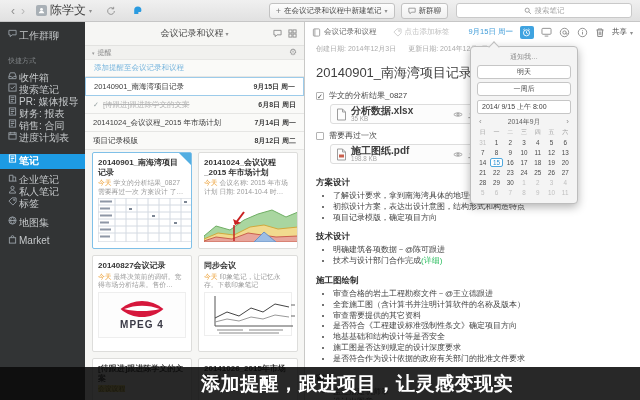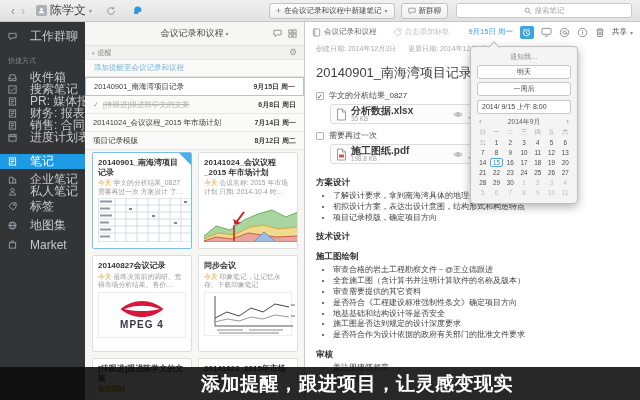--- a/index.html
+++ b/index.html
@@ -21,25 +21,25 @@
   .elephant{margin-left:16px;color:#2b9be0;}
   .tb-spacer{flex:1;}
   .tb-btn{display:flex;align-items:center;gap:3px;background:linear-gradient(#fdfdfd,#efefef);
     border:1px solid #c2c2c2;border-radius:3px;height:14px;padding:0 6px;font-size:7.5px;color:#4a4a4a;margin-left:6px;white-space:nowrap;}
   .plus{color:#7c7c7c;font-size:9px;}
   .search{display:flex;align-items:center;gap:3px;background:#fff;border:1px solid #c9c9c9;border-radius:3px;
     height:13px;width:174px;margin-left:8px;justify-content:center;color:#a7a7a7;font-size:7.5px;}
 
   
   .sidebar{position:absolute;top:22px;left:0;width:85px;bottom:0;background:#323435;box-sizing:border-box;padding-top:7px;z-index:1;}
-  .sb-item{display:flex;align-items:center;gap:13px;height:12px;padding-left:8px;font-size:12px;color:#c6c9cb;white-space:nowrap;}
+  .sb-item{display:flex;align-items:flex-start;gap:2px;height:12px;padding-left:8px;font-size:10px;color:#c6c9cb;white-space:nowrap;}
   .sb-item .ic{display:flex;color:#9aa2a8;flex:0 0 auto;}
   .sb-item.chat{height:14px;}
   .sb-head{font-size:7px;color:#84888b;padding-left:8px;margin:13px 0 5px;}
-  .sb-item.active{background:#1d9be4;color:#fff;height:15px;margin:11px 0 4px;}
+  .sb-item.active{background:#1d9be4;color:#fff;height:15px;margin:11px 0 4px;font-weight:bold;}
   .sb-item.active .ic{color:#fff;}
   .sb-item.lg{height:19px;}
 
   
   .notelist{position:absolute;top:22px;left:85px;width:220px;bottom:0;background:#f6f6f4;
     border-right:1px solid #c9c9c7;box-sizing:border-box;z-index:1;}
   .nl-header{height:23px;display:flex;align-items:center;justify-content:center;position:relative;border-bottom:1px solid #e2e2e0;}
   .nl-title{font-size:9px;color:#4a4a4a;}
   .nl-title .caret{margin-left:2px;}
   .nl-hicons{position:absolute;right:7px;display:flex;gap:6px;color:#8b8b8b;}
@@ -536,20 +536,24 @@
     </div>
 
     <div class="sections">
         <div class="sec-h">方案设计</div>
         <ul class="sec-ul">
           <li>了解设计要求，拿到南海湾具体的地理分析</li>
           <li>初拟设计方案，表达出设计意图，结构形式和构造特点</li>
           <li>项目记录模版，确定项目方向</li>
         </ul>
         <div class="sec-h">技术设计</div>
+        <ul class="sec-ul">
+          <li>明确建筑各项数据－@陈可跟进</li>
+          <li>技术与设计部门合作完成<span class="green">(详细)</span></li>
+        </ul>
         <div class="sec-h">施工图绘制</div>
         <ul class="sec-ul">
           <li>审查合格的岩土工程勘察文件－@王立德跟进</li>
           <li>全套施工图（含计算书并注明计算软件的名称及版本）</li>
           <li>审查需要提供的其它资料</li>
           <li>是否符合《工程建设标准强制性条文》确定项目方向</li>
           <li>地基基础和结构设计等是否安全</li>
           <li>施工图是否达到规定的设计深度要求</li>
           <li>是否符合作为设计依据的政府有关部门的批准文件要求</li>
         </ul>

